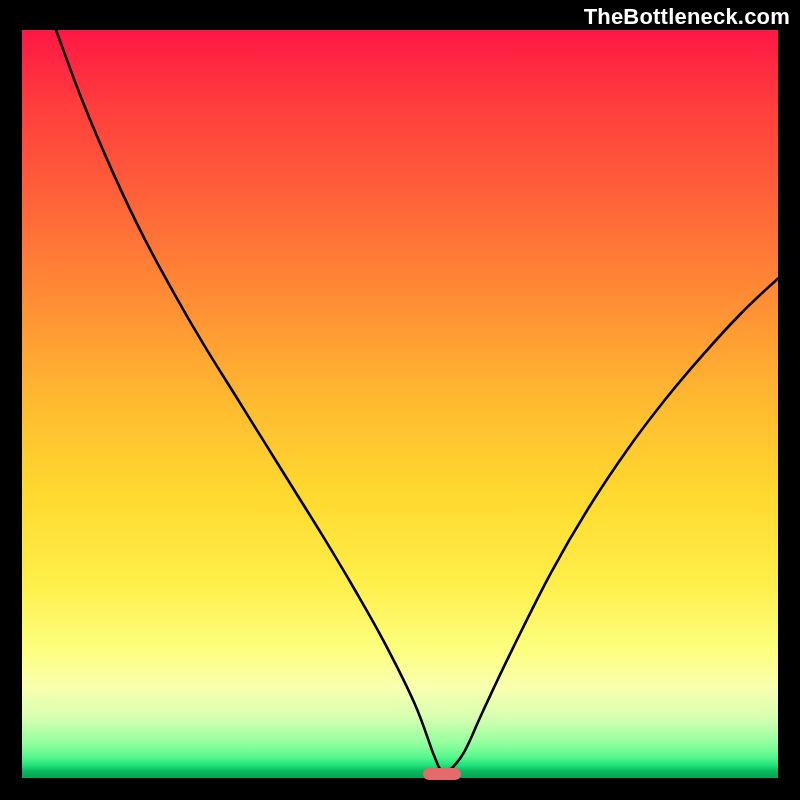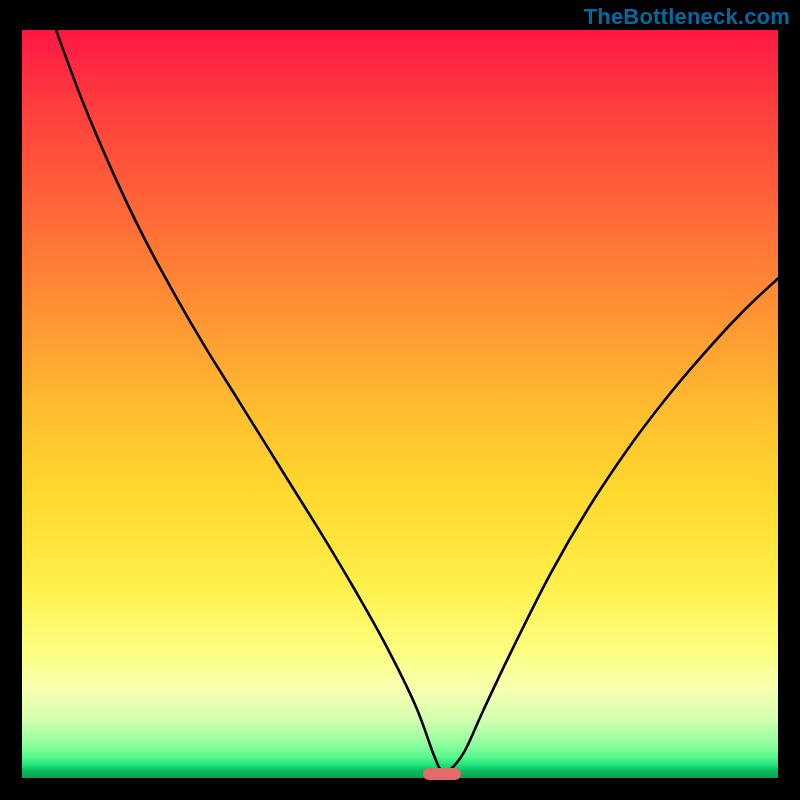--- a/index.html
+++ b/index.html
@@ -14,21 +14,21 @@
   .frame {
     position: relative;
     width: 800px;
     height: 800px;
     background: #000;
   }
   .attribution {
     position: absolute;
     top: 4px;
     right: 10px;
-    color: #0369a1;
+    color: #ffffff;
     font-size: 22px;
     font-weight: 600;
     letter-spacing: 0.2px;
     z-index: 10;
   }
   .plot-area {
     position: absolute;
     left: 22px;
     top: 30px;
     width: 756px;

